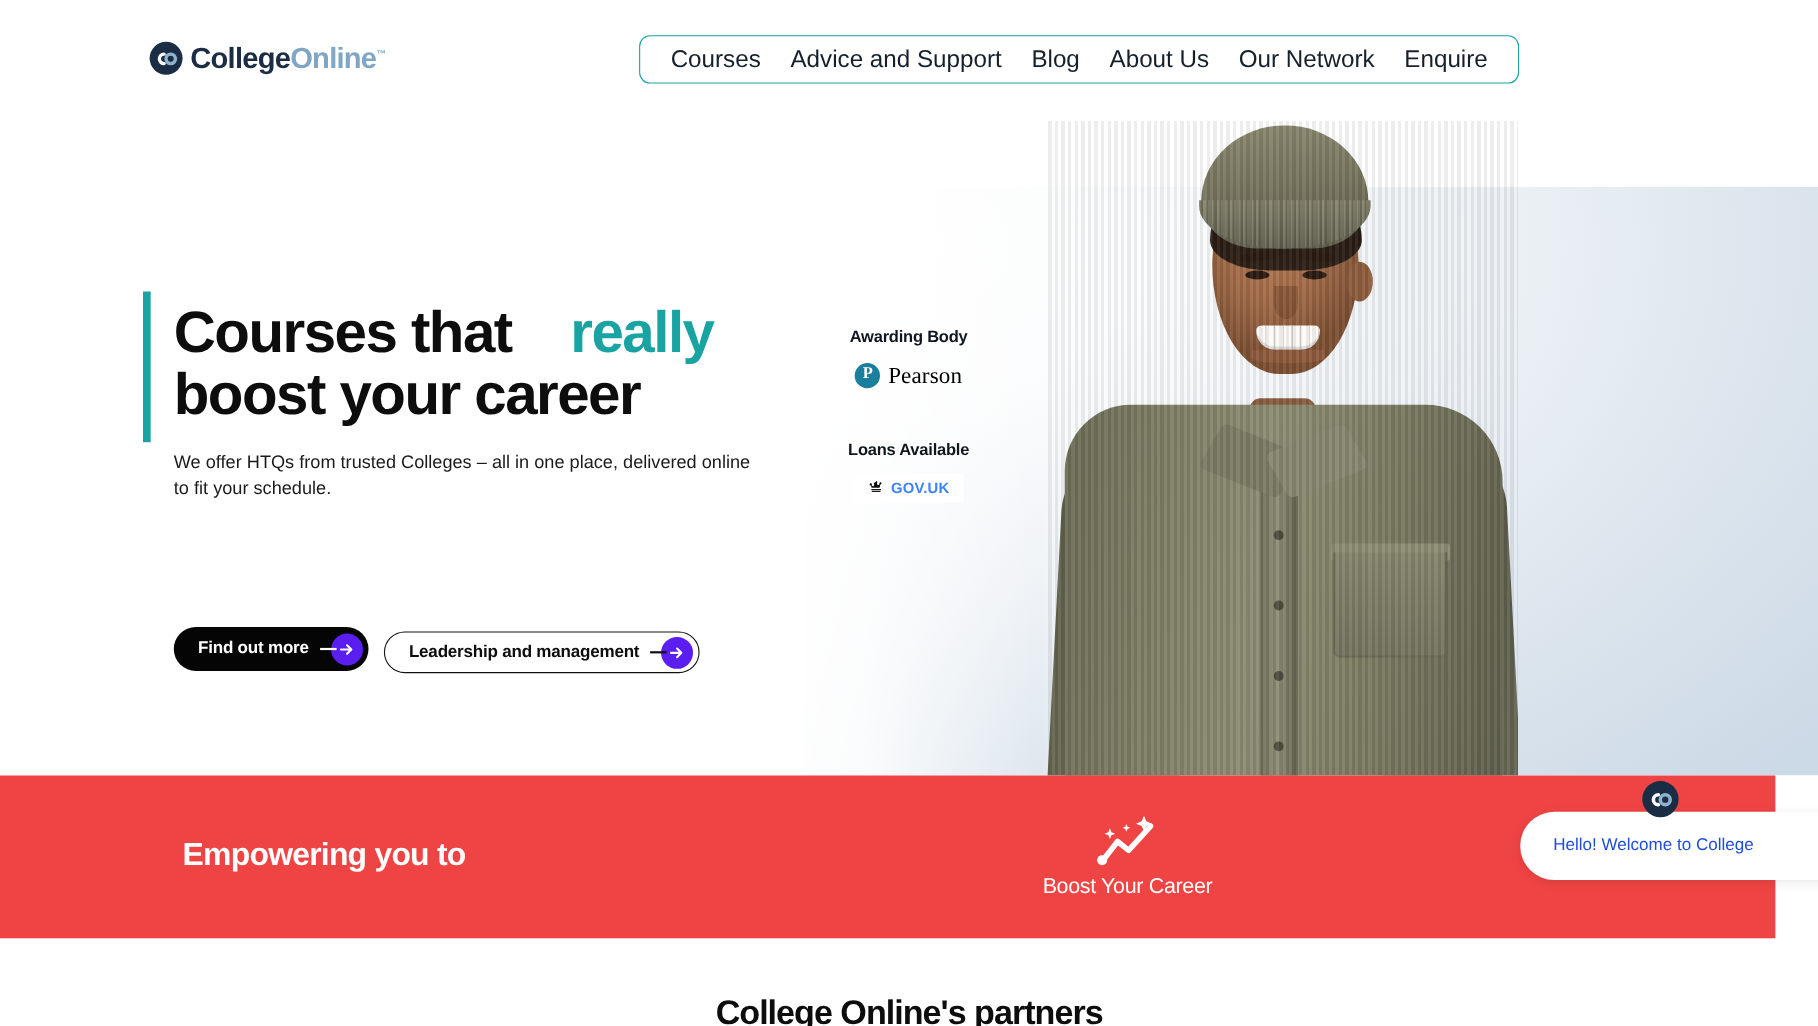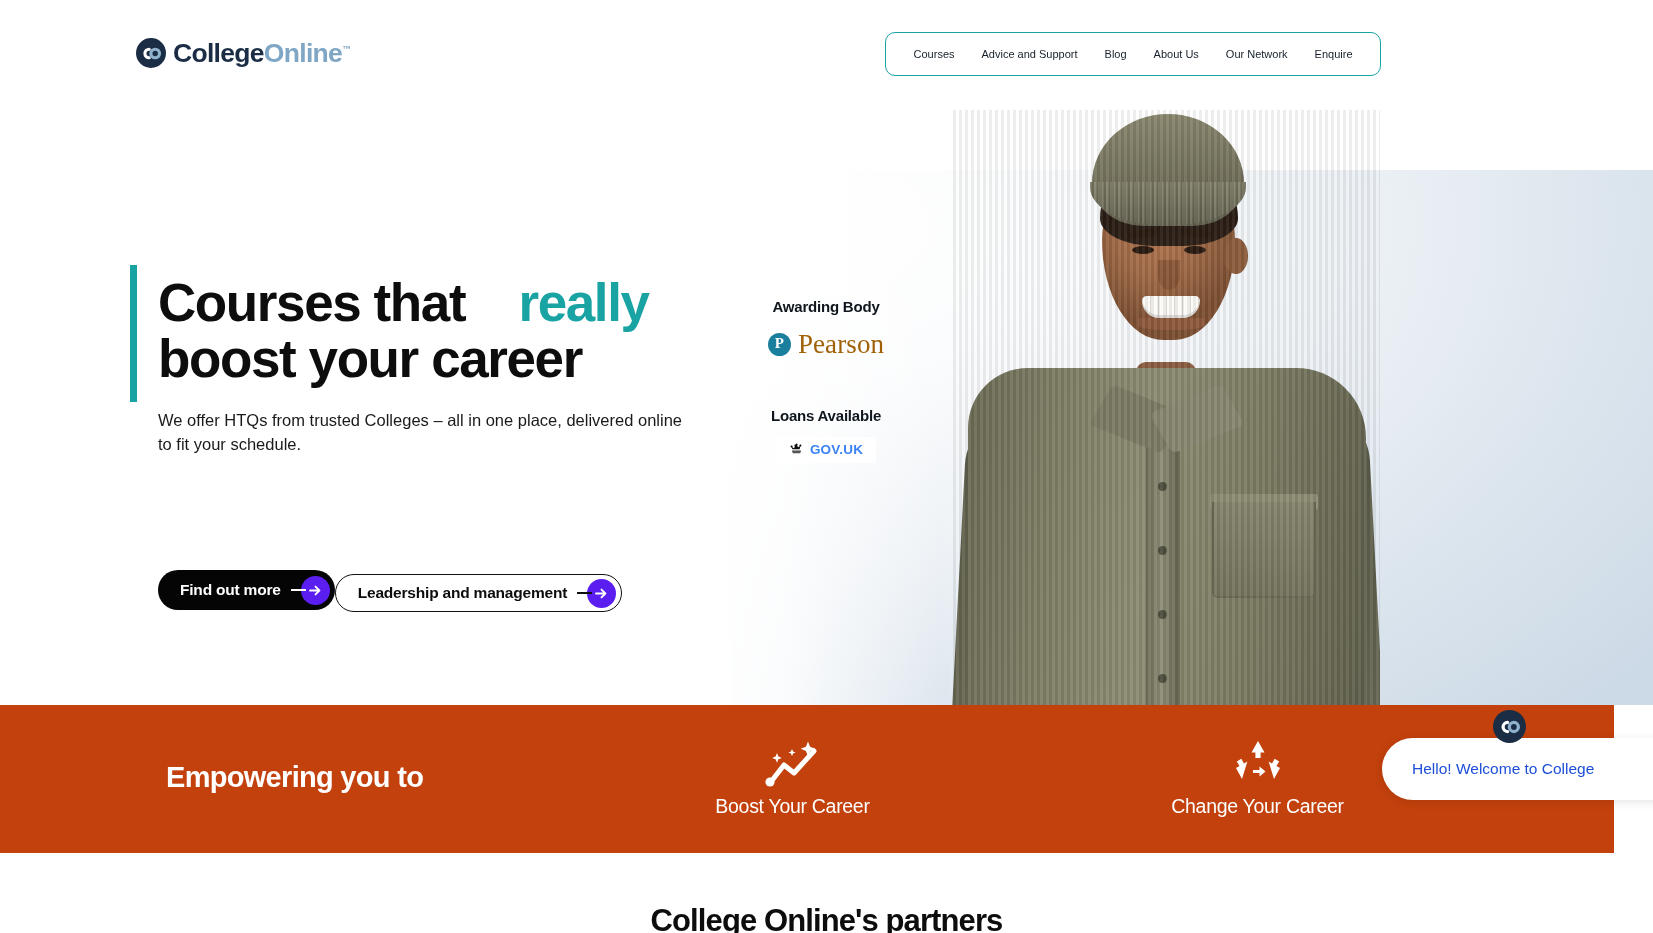--- a/index.html
+++ b/index.html
@@ -71,21 +71,21 @@
     top: 32px;
     height: 44px;
     border: 1.6px solid #1aa3a3;
     border-radius: 10px;
     display: flex;
     align-items: center;
     padding: 0 14px;
     background: rgba(255,255,255,0.85);
   }
   .nav-item {
-    font-size: 11px;
+    font-size: 22px;
     color: #16202b;
     padding: 0 13.5px;
     white-space: nowrap;
     cursor: pointer;
     line-height: 1;
   }
 
   
   .hero {
     position: absolute;
@@ -151,20 +151,21 @@
   }
   .hero-para.second { margin-top: 22px; }
   .hero-para b { font-weight: 700; }
 
   .hero-buttons {
     position: absolute;
     left: 158px;
     top: 570px;
     display: flex;
     align-items: flex-start;
+    gap: 14px;
   }
   .btn {
     display: inline-flex;
     align-items: center;
     border-radius: 999px;
     height: 40px;
     padding-left: 22px;
     padding-right: 5px;
     cursor: pointer;
     white-space: nowrap;
@@ -237,22 +238,22 @@
     flex: none;
   }
   .pearson-mark span {
     color: #fff; font-size: 15px; font-weight: 700;
     font-family: "Liberation Serif", serif;
     line-height: 1;
     position: relative; top: -1px;
   }
   .pearson-word {
     font-family: "Liberation Serif", serif;
-    font-size: 27px;
-    color: #a16207;
+    font-size: 21px;
+    color: #000000;
     letter-spacing: 0.1px;
   }
   .loans-label { margin-top: 47px; }
   .govuk {
     margin-top: 13px;
     display: inline-flex;
     align-items: center;
     gap: 6px;
     background: #ffffff;
     padding: 6px 13px;
@@ -424,21 +425,21 @@
     pointer-events:none;
   }
 
   
   .band {
     position: absolute;
     left: 0;
     top: 705px;
     width: 1614px;
     height: 148px;
-    background: #c2410c;
+    background: #ef4444;
     z-index: 20;
   }
   .band-title {
     position: absolute;
     left: 166px;
     top: 56px;
     font-size: 29px;
     font-weight: 700;
     color: #ffffff;
     letter-spacing: -0.7px;
@@ -647,33 +648,20 @@
             <path d="M6 44 L20 26 L30 34 L50 12" fill="none" stroke="#ffffff" stroke-width="5" stroke-linecap="round" stroke-linejoin="round"></path>
             <circle cx="6" cy="43" r="4.6" fill="#ffffff"></circle>
             <path d="M44 2.5 l2.1 5.2 5.2 2.1 -5.2 2.1 -2.1 5.2 -2.1 -5.2 -5.2 -2.1 5.2 -2.1z" fill="#ffffff"></path>
             <path d="M13 14 l1.4 3.5 3.5 1.4 -3.5 1.4 -1.4 3.5 -1.4 -3.5 -3.5 -1.4 3.5 -1.4z" fill="#ffffff"></path>
             <path d="M28 10 l1 2.6 2.6 1 -2.6 1 -1 2.6 -1 -2.6 -2.6 -1 2.6 -1z" fill="#ffffff"></path>
           </svg>
         </span>
         <span class="band-label">Boost Your Career</span>
       </div>
 
-      <div class="band-item">
-        <span class="band-icon">
-          <svg width="50" height="48" viewBox="0 0 50 48" aria-hidden="true">
-            <g fill="#ffffff">
-              <path d="M25 2 L31.5 13.5 L27.6 13.5 L27.6 19 L22.4 19 L22.4 13.5 L18.5 13.5 Z"></path>
-              <path d="M9 40 L3 29 L6.5 27 L3.8 22.4 L8.3 19.8 L11 24.4 L14.4 22.4 Z"></path>
-              <path d="M41 40 L47 29 L43.5 27 L46.2 22.4 L41.7 19.8 L39 24.4 L35.6 22.4 Z"></path>
-              <path d="M20 31 l6.5 0 0 -3.4 6 4.9 -6 4.9 0 -3.4 -6.5 0z"></path>
-            </g>
-          </svg>
-        </span>
-        <span class="band-label">Change Your Career</span>
-      </div>
 
 
     </div>
   </div>
 
   <div class="chat">
     <span class="chat-text">Hello! Welcome to College</span>
   </div>
   <div class="chat-avatar">
     <svg width="22" height="14" viewBox="0 0 21 13" aria-hidden="true">

